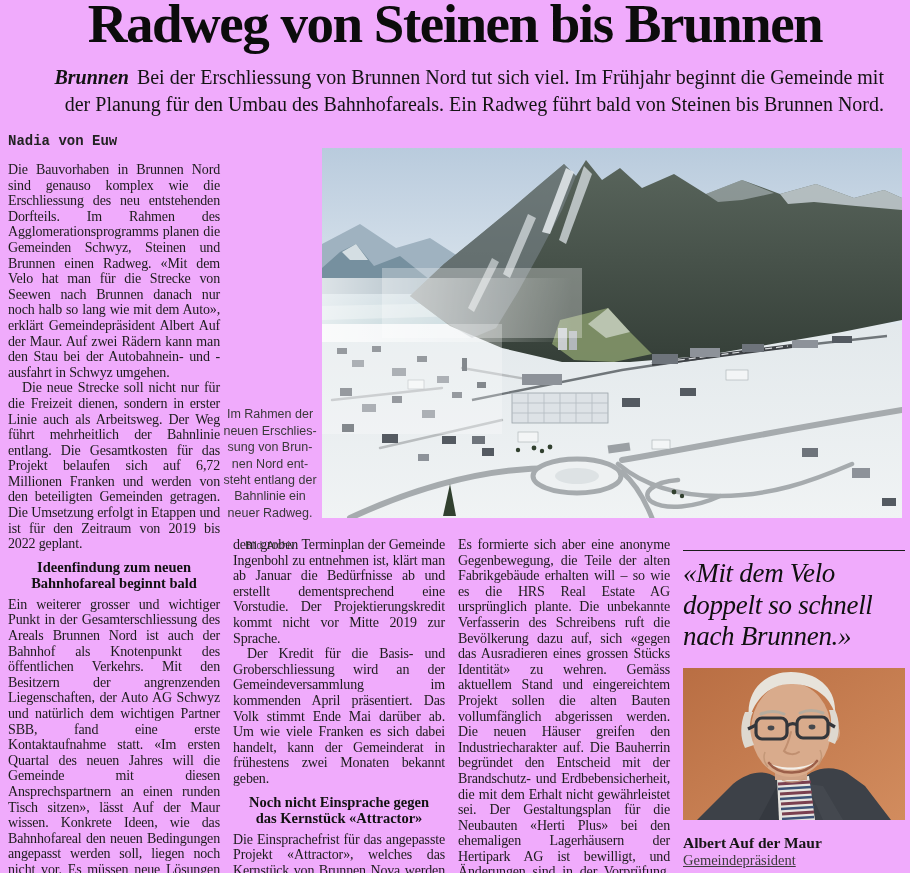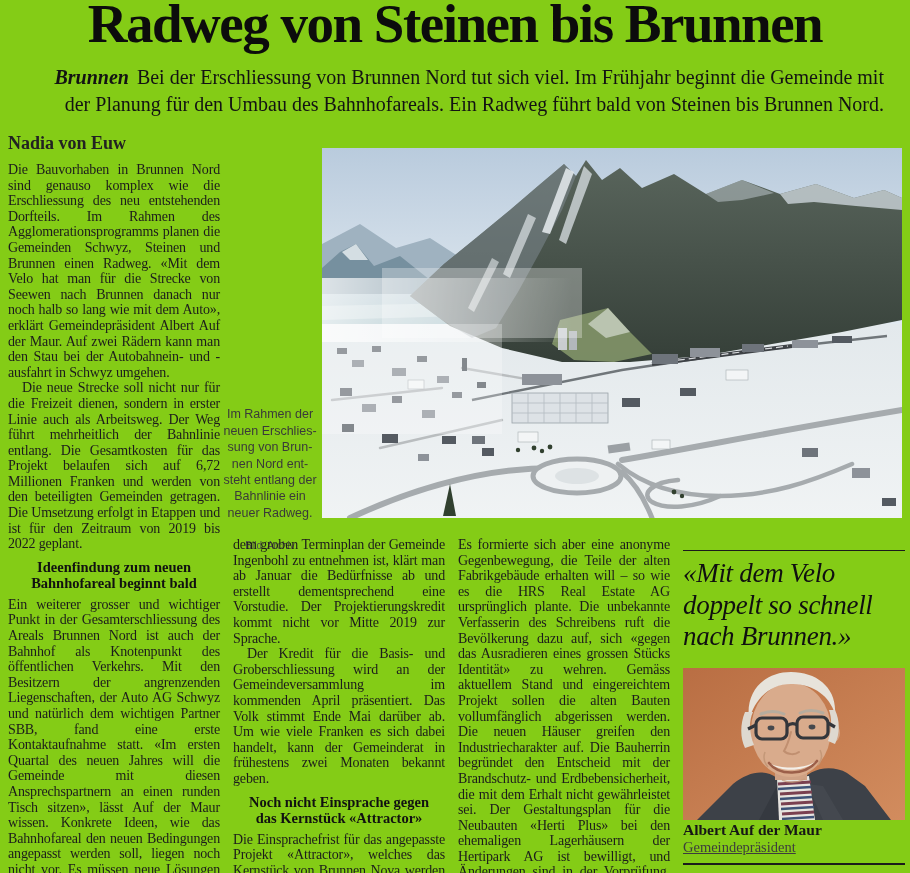--- a/index.html
+++ b/index.html
@@ -1,36 +1,36 @@
 <!DOCTYPE html>
 <html lang="de"><head>
 <meta charset="utf-8">
 <style>
   * { margin:0; padding:0; box-sizing:border-box; }
   html,body { background:#ffffff; }
   .page {
     position:relative; width:910px; height:873px; margin:0 auto;
-    background:#84cc16; overflow:hidden; color:#1a1a1a;
+    background:#f0abfc; overflow:hidden; color:#1a1a1a;
     font-family:"Liberation Serif","DejaVu Serif",serif;
   }
   
   .headline {
     position:absolute; left:6px; top:-6px; width:898px;
     font-size:55px; line-height:1.1; font-weight:700; letter-spacing:-1.5px;
     text-align:center; color:#0c0c0c; white-space:nowrap;
   }
   .lead {
     position:absolute; left:26px; top:64px; width:858px;
     font-size:20px; line-height:27px; text-align:right; color:#131313;
   }
   .lead-tag { font-weight:700; font-style:italic; margin-right:8px; }
   .byline {
     position:absolute; left:8px; top:133px;
-    font-family:Liberation Serif, serif;
-    font-size:18px; font-weight:700; color:#222;
+    font-family:Liberation Mono, monospace;
+    font-size:14px; font-weight:700; color:#222;
   }
   
   .col { position:absolute; width:212px; }
   .col p {
     font-size:14px; line-height:15.6px; letter-spacing:-0.15px;
     text-align:justify; color:#1c1c1c;
     hyphens:auto; -webkit-hyphens:auto;
   }
   .col p.indent { text-indent:14px; }
   .col h3 {
@@ -56,21 +56,21 @@
   }
   
   .col4 { position:absolute; left:683px; top:550px; width:222px; }
   .rule { border:0; border-top:1.5px solid #1b1b1b; height:0; }
   .pull-quote {
     margin-top:7px; font-size:27px; line-height:31.5px; color:#101010;
     letter-spacing:-0.3px;
     font-style:italic;
   }
   .portrait-photo { display:block; width:222px; height:152px; margin-top:15px; background:#c57a4e; }
-  .portrait-name { margin-top:1px; font-size:15.5px; font-weight:700; color:#161616; line-height:18px; }
+  .portrait-name { margin-top:14px; font-size:15.5px; font-weight:700; color:#161616; line-height:18px; }
   .portrait-role { font-size:14.5px; color:#3d3d3d; line-height:17px;text-decoration:underline; }
   .bottom-rule { margin-top:7px; border-top:2px solid #1b1b1b; }
 </style>
 </head>
 <body>
 
 <div class="page">
 
   <h1 class="headline">Radweg von Steinen bis Brunnen</h1>
 

